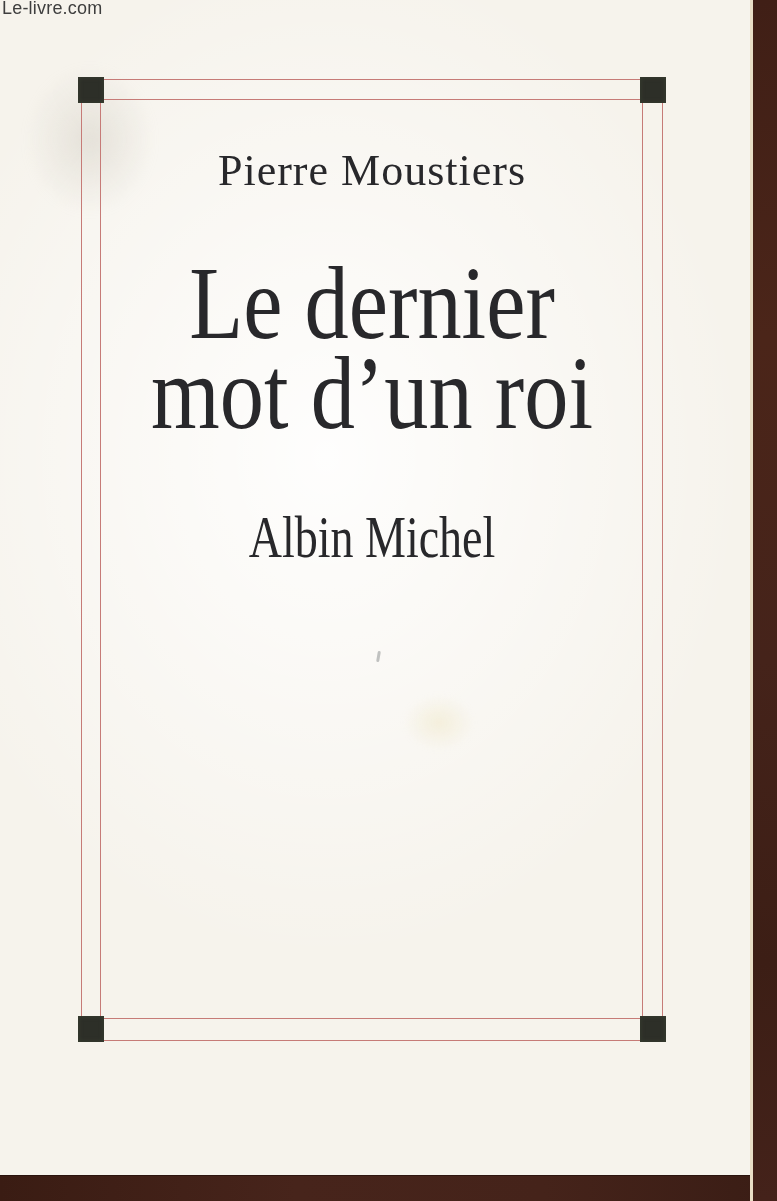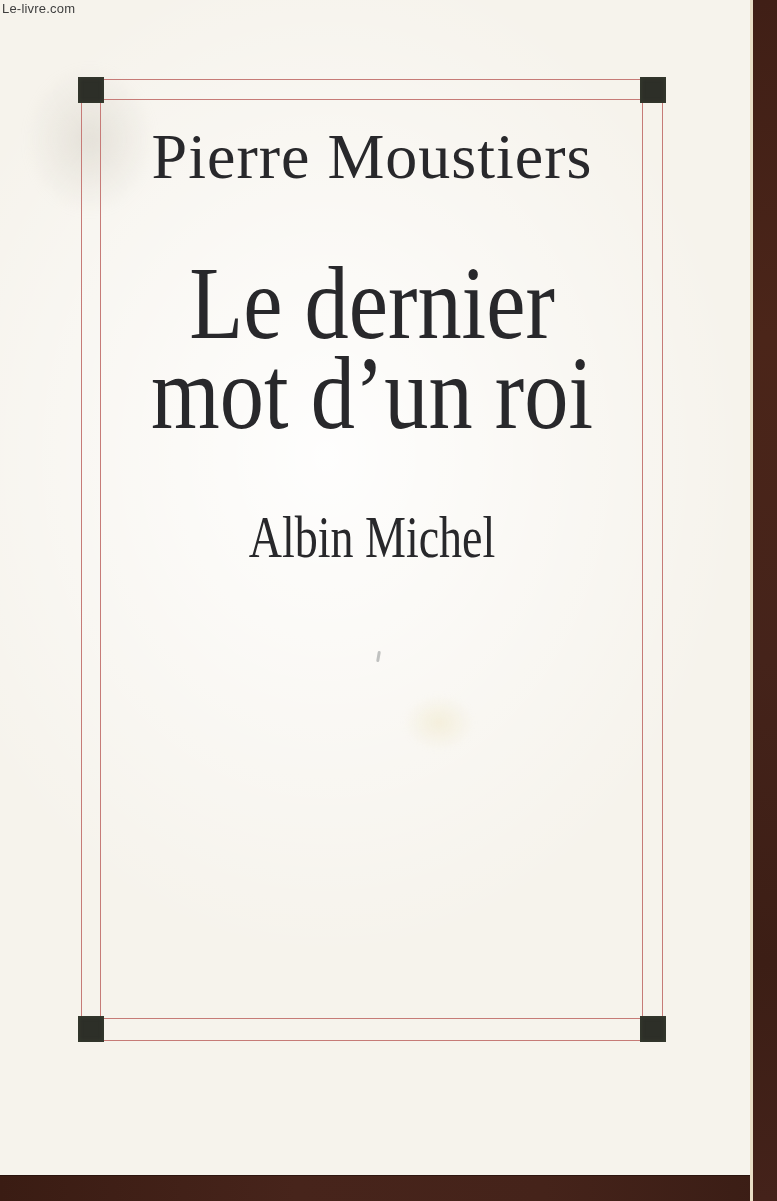--- a/index.html
+++ b/index.html
@@ -40,21 +40,21 @@
       #3a1c13 0%, #47241b 38%, var(--scan_maroon, #45231a) 70%, #3a1d15 100%);
     border-top: 1px solid rgba(28, 11, 7, 0.55);
     z-index: 5;
   }
 
   
   .watermark {
     position: absolute;
     left: 2px; top: 1px;
     font-family: "Liberation Sans", sans-serif;
-    font-size: 13px;
+    font-size: 18px;
     line-height: 15px;
     color: var(--watermark_gray, #3e3e3e);
     letter-spacing: 0.2px;
     z-index: 9;
   }
 
   
   .frame {
     position: absolute;
     box-sizing: border-box;
@@ -80,22 +80,22 @@
   .cover-text {
     position: absolute;
     left: 81px;
     width: 582px;
     text-align: center;
     color: var(--text_ink, #28282b);
     z-index: 3;
     white-space: nowrap;
   }
   .author {
-    top: 133px;
-    font-size: 64px;
+    top: 147px;
+    font-size: 44px;
     line-height: 48px;
     letter-spacing: 1px;
   }
   .title {
     top: 258px;
     font-size: 104px;
     line-height: 90px;
     transform: scaleX(0.85);
     transform-origin: 50% 0;
   }

